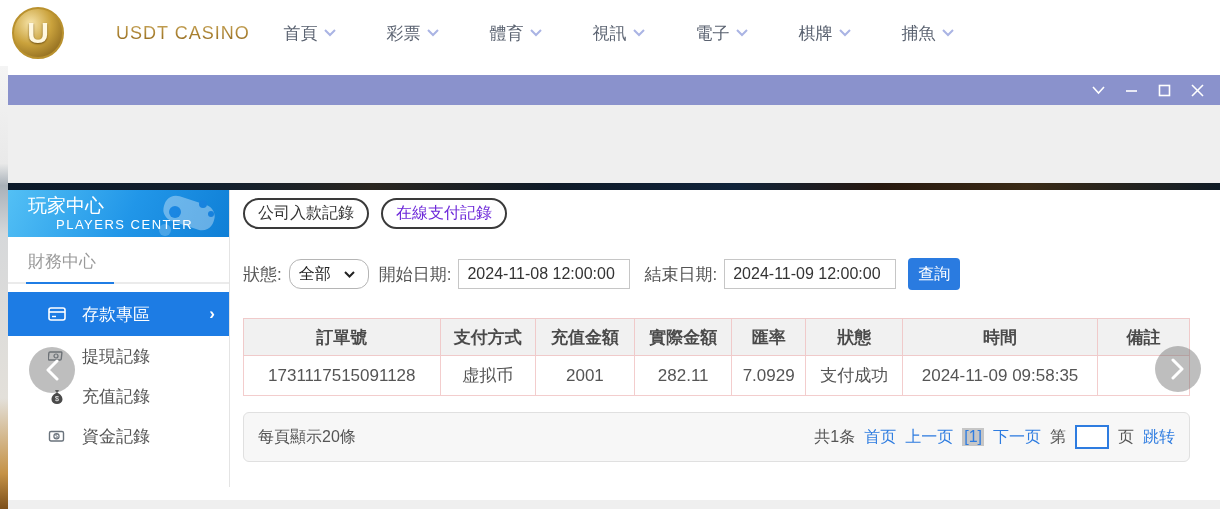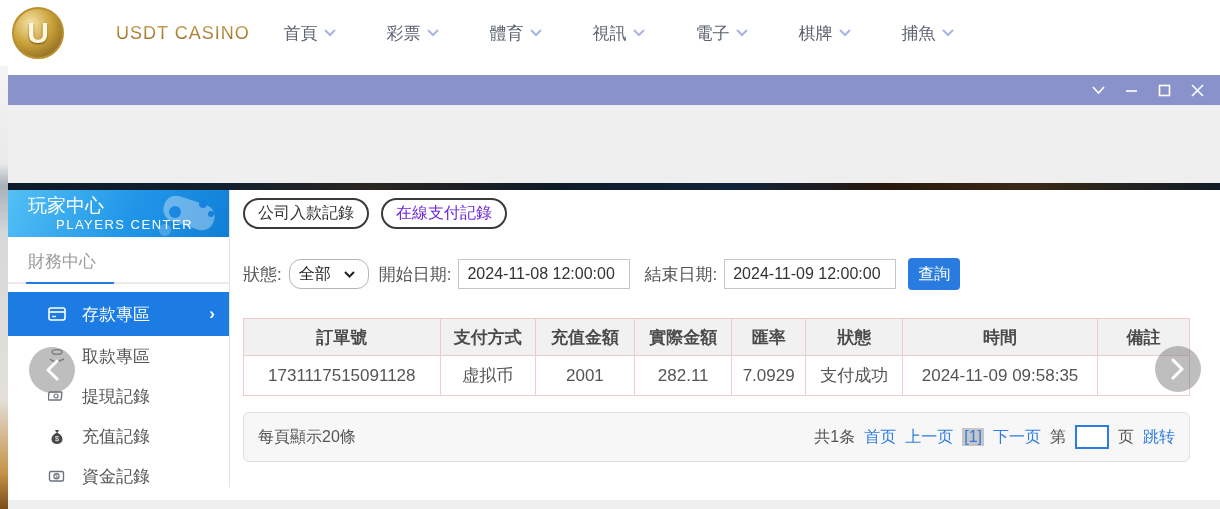--- a/index.html
+++ b/index.html
@@ -202,29 +202,20 @@
     <div class="sb-item active">
       <span class="sb-ico">
         <svg width="18" height="18" viewBox="0 0 18 18">
             <rect x="1" y="3" width="16" height="12" rx="2" fill="none" stroke="#ffffff" stroke-width="1.6"></rect>
             <line x1="1" y1="7" x2="17" y2="7" stroke="#ffffff" stroke-width="1.6"></line>
             <line x1="4" y1="11.5" x2="8" y2="11.5" stroke="#ffffff" stroke-width="1.4"></line>
           </svg>
       </span>
       <span>存款專區</span>
       <span class="arrow">›</span>
-    </div>
-    <div class="sb-item">
-      <span class="sb-ico">
-        <svg width="18" height="18" viewBox="0 0 18 18">
-            <ellipse cx="9" cy="5" rx="5" ry="2.4" fill="none" stroke="#808a93" stroke-width="1.4"></ellipse>
-            <path d="M2 12 q4 4 9 2 l5 -2" fill="none" stroke="#808a93" stroke-width="1.6"></path>
-          </svg>
-      </span>
-      <span>取款專區</span>
     </div>
     <div class="sb-item">
       <span class="sb-ico">
         <svg width="18" height="18" viewBox="0 0 18 18">
             <rect x="1.5" y="5" width="13" height="8" rx="1" fill="none" stroke="#6a737c" stroke-width="1.4" transform="skewX(-6)"></rect>
             <circle cx="8" cy="9" r="2" fill="none" stroke="#6a737c" stroke-width="1.2"></circle>
           </svg>
       </span>
       <span>提現記錄</span>
     </div>

